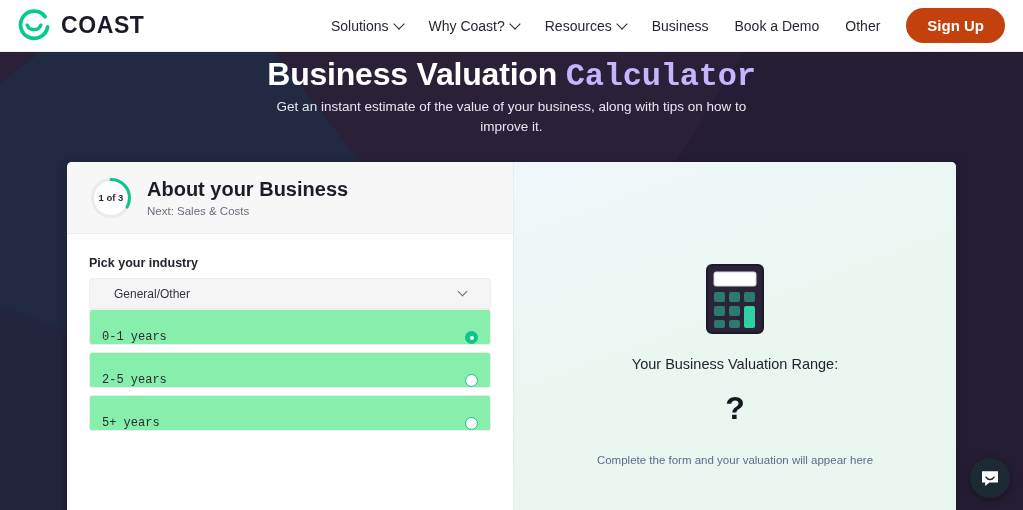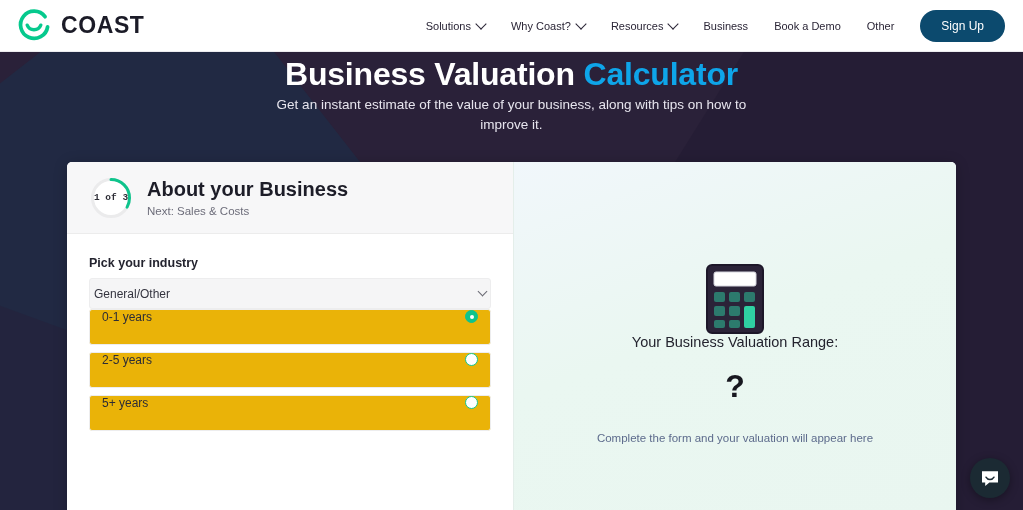--- a/index.html
+++ b/index.html
@@ -26,31 +26,31 @@
     margin-left: 10px;
     font-size: 23px; font-weight: 700; letter-spacing: 0.6px;
     color: #1b1b27;
   }
   .nav-links {
     margin-left: auto; margin-right: 18px;
     display: flex; align-items: center; gap: 26px;
   }
   .nav-item {
     display: flex; align-items: center; gap: 6px;
-    font-size: 11px; color: #2a2536; font-weight: 500;
+    font-size: 14px; color: #2a2536; font-weight: 500;
     white-space: nowrap; cursor: pointer;
   }
   .chev {
     display: inline-block; width: 8px; height: 8px;
     border-right: 1.6px solid #2a2536; border-bottom: 1.6px solid #2a2536;
     transform: translateY(-2px) rotate(45deg);
   }
   .signup-btn {
-    background: #0c4a6e; color: #ffffff;
-    font-size: 12px; font-weight: 400;
+    background: #c2410c; color: #ffffff;
+    font-size: 15px; font-weight: 700;
     padding: 9px 21px; border-radius: 999px;
     border: none; cursor: pointer; white-space: nowrap;
   }
 
   
   .hero {
     position: absolute; top: 52px; left: 0;
     width: 1023px; height: 458px;
     background: #2a2139;
     overflow: hidden;
@@ -76,21 +76,21 @@
     transform: rotate(20deg);
     opacity: .55;
   }
   .hero-inner { position: relative; z-index: 2; }
 
   .hero-title {
     text-align: center; margin-top: 4px;
     font-size: 32px; font-weight: 700; color: #ffffff;
     letter-spacing: -0.2px;
   }
-  .hero-title .accent { color: #0ea5e9; }
+  .hero-title .accent { color: #c4b5fd; font-family: Liberation Mono, monospace; }
   .hero-sub {
     margin: 2px auto 0;
     width: 480px;
     text-align: center;
     font-size: 13.5px; line-height: 20px; color: #e7e5ee;
   }
 
   
   .card {
     position: absolute; left: 67px; top: 162px;
@@ -112,79 +112,81 @@
     padding-top: 102px;
   }
 
   .card-header {
     height: 72px;
     background: #f7f7f8;
     border-bottom: 1px solid #ececec;
     display: flex; align-items: center;
     padding-left: 22px;
   }
-  .ring-wrap { position: relative; width: 44px; height: 44px; flex: none; font-family: Liberation Mono, monospace; }
+  .ring-wrap { position: relative; width: 44px; height: 44px; flex: none; }
   .ring-label {
     position: absolute; inset: 0;
     display: flex; align-items: center; justify-content: center;
     font-size: 9.5px; font-weight: 600; color: #2c2c35;
   }
   .step-text { margin-left: 14px; }
   .step-title { font-size: 20px; font-weight: 700; color: #1d1d28; }
   .step-next { font-size: 11.5px; color: #6d6d7a; margin-top: 4px; }
 
   .card-body { padding: 22px 22px 0 22px; }
   .field-label {
     font-size: 12.5px; font-weight: 700; color: #24242f;
     margin-bottom: 8px;
   }
   .select-box {
     height: 31px; background: #f5f5f6;
     border: 1px solid #ededee; border-radius: 3px;
     display: flex; align-items: center;
-    padding: 0 4px;
+    padding: 0 24px;
     font-size: 12px; color: #34343f;
     cursor: pointer;
   }
   .select-box .sel-chev {
     margin-left: auto;
     width: 7px; height: 7px;
     border-right: 1.4px solid #6a6a74; border-bottom: 1.4px solid #6a6a74;
     transform: translateY(-2px) rotate(45deg);
   }
   .group-label {
     font-size: 12.5px; font-weight: 700; color: #24242f;
     margin-top: 21px; margin-bottom: 7px;
   }
   .radio-row {
     height: 36px;
-    background: #eab308;
+    background: #86efac;
     border: 1px solid #ededee; border-radius: 3px;
-    display: flex; align-items: flex-start;
+    display: flex; align-items: flex-end;
     padding: 0 12px;
     margin-bottom: 7px;
     font-size: 12px; color: #2c2c36;
     cursor: pointer;
+    font-family: Liberation Mono, monospace;
   }
   .radio-dot {
     margin-left: auto;
     width: 13px; height: 13px; border-radius: 50%;
     border: 1.6px solid #15c68f;
     background: #ffffff;
     display: flex; align-items: center; justify-content: center;
     flex: none;
   }
   .radio-dot.on { background: #0ec48c; border-color: #0ec48c; }
   .radio-dot.on::after {
     content: ""; width: 4px; height: 4px; border-radius: 50%;
     background: #ffffff; display: block;
   }
 
   .calc-icon { width: 58px; height: 70px; display: block; }
   .valuation-title {
+    margin-top: 22px;
     font-size: 14.5px; color: #24242f; font-weight: 400;
   }
   .valuation-value {
     margin-top: 20px;
     font-size: 32px; font-weight: 700; color: #17171f;
     line-height: 1;
   }
   .valuation-hint {
     margin-top: 30px;
     font-size: 11.5px; color: #5d6b8c;

